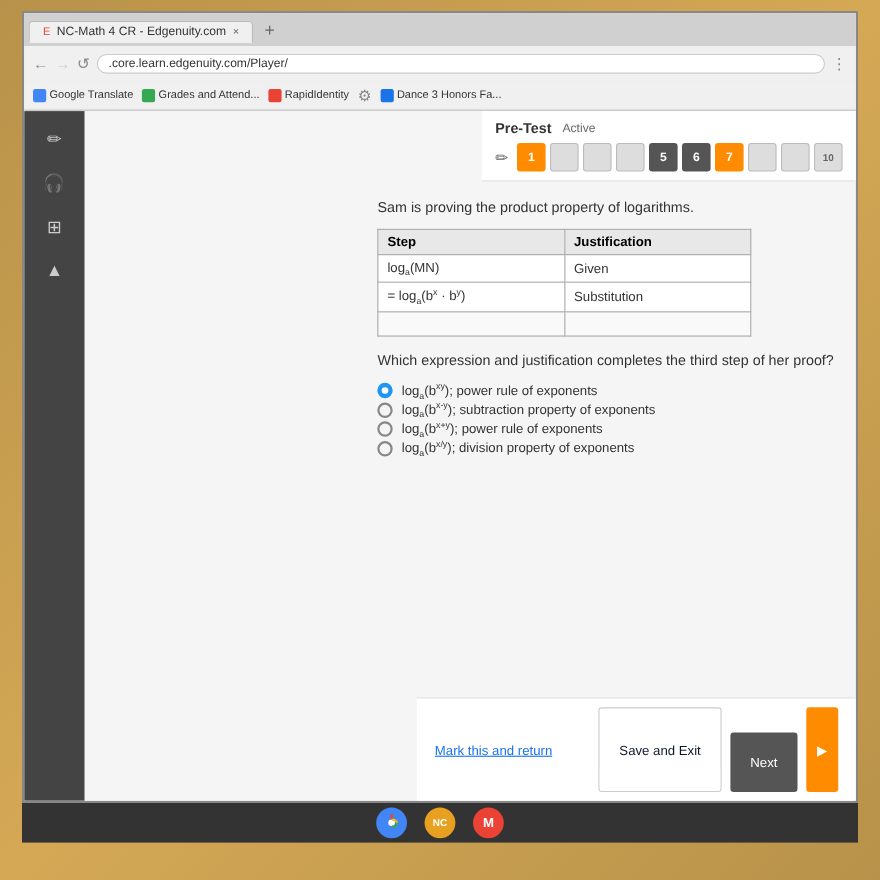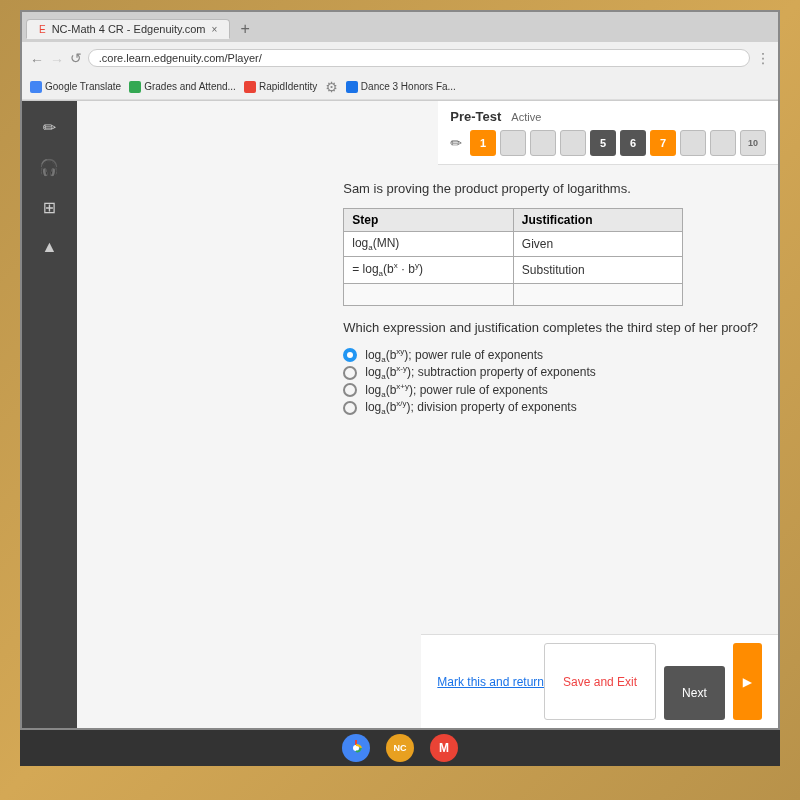--- a/index.html
+++ b/index.html
@@ -310,41 +310,42 @@
 
     
     .bottom-bar {
       display: flex;
       align-items: center;
       justify-content: space-between;
       padding: 8px 16px;
       background: white;
       border-top: 1px solid #ddd;
       margin-top: auto;
+      gap: 42px;
     }
 
     .mark-return-link {
       font-size: 12px;
       color: #1a73e8;
       text-decoration: underline;
       cursor: pointer;
     }
 
     .bottom-buttons {
       display: flex;
       gap: 8px;
     }
 
     .btn-save {
       padding: 6px 18px;
       background: white;
       border: 1px solid #ccc;
       border-radius: 3px;
       font-size: 12px;
-      color: #ef4444;
+      color: #0f172a;
       cursor: pointer;
     }
 
     .btn-next {
       padding: 20px 18px;
       background: #555;
       border: none;
       border-radius: 3px;
       font-size: 12px;
       color: white;

